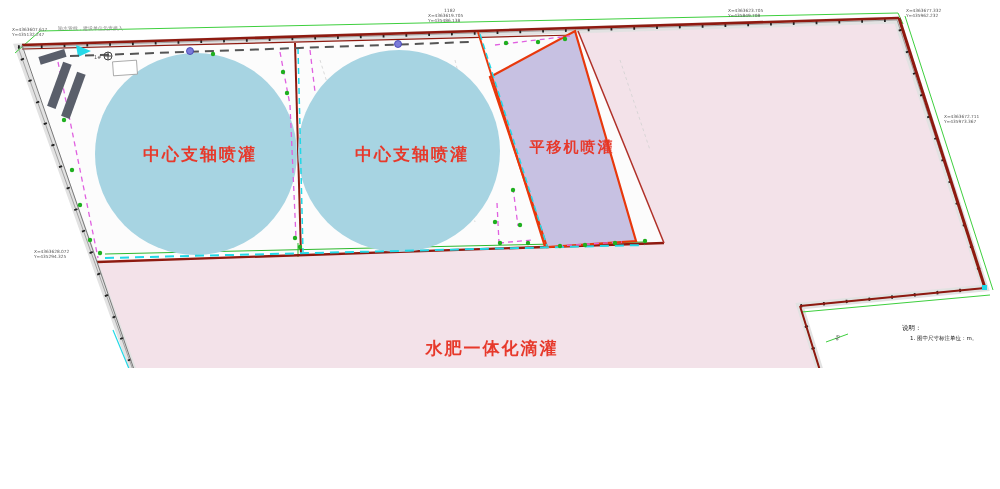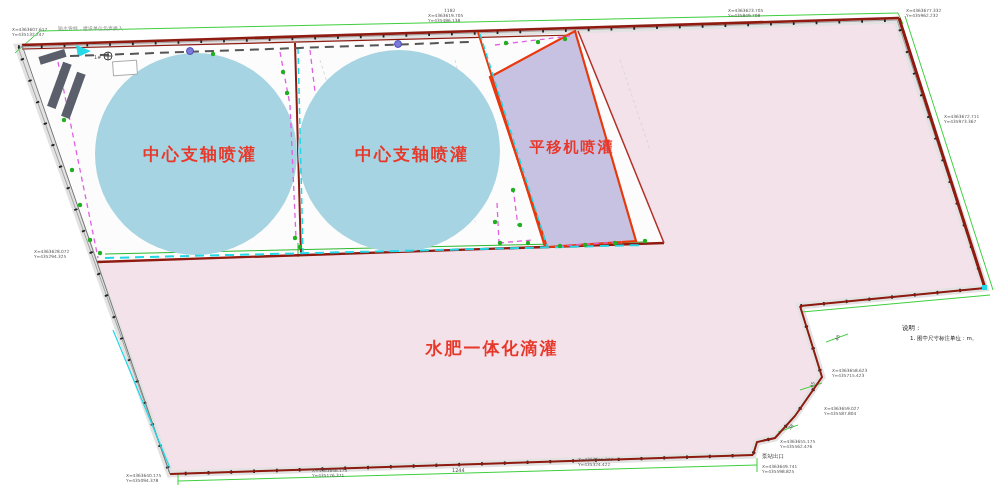--- a/index.html
+++ b/index.html
@@ -1,16 +1,16 @@
 <!DOCTYPE html>
 <html><head>
 <meta charset="utf-8">
 <style>
   html,body{margin:0;padding:0;background:#fff;}
-  .canvas{position:relative;width:1000px;height:489px;background:#fff;overflow:hidden;
+  .canvas{position:relative;width:1000px;height:368px;background:#fff;overflow:hidden;
           font-family:"DejaVu Sans","Liberation Sans",sans-serif;}
   svg{display:block}
   text{font-family:"DejaVu Sans","Liberation Sans",sans-serif;}
   .zone-label{font-weight:bold;letter-spacing:2px;}
 </style>
 </head>
 <body>
 
 <div class="canvas">
 <svg width="1000" height="489" viewBox="0 0 1000 489">

